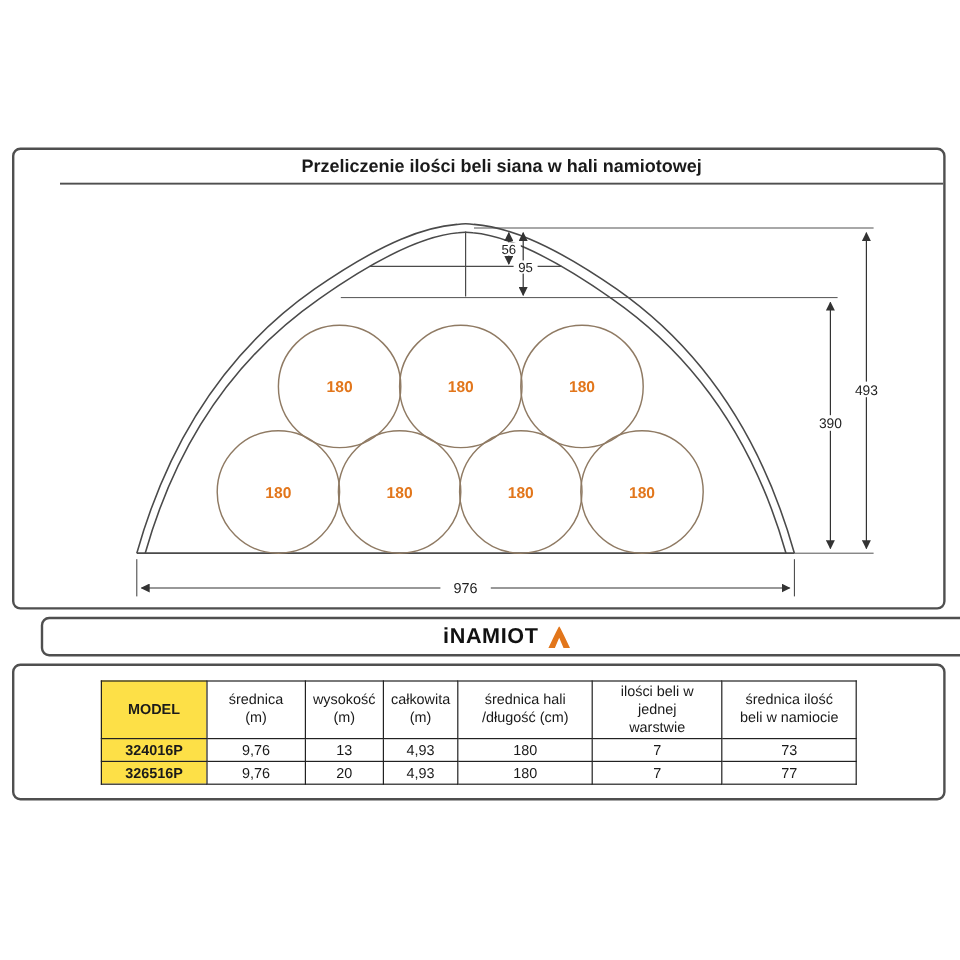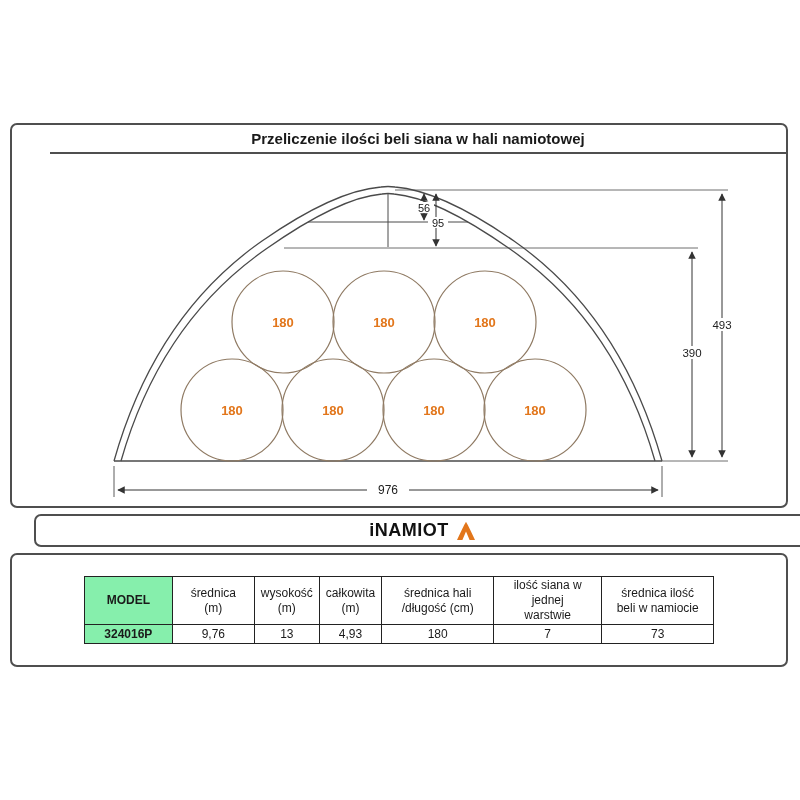--- a/index.html
+++ b/index.html
@@ -24,21 +24,21 @@
   #logo-text { font-weight:bold; font-size:18px; letter-spacing:0.5px; color:#111; }
   #table-panel {
     top:553px; height:114px; display:flex; align-items:center; justify-content:center;
   }
   table { border-collapse:collapse; font-size:12px; background:#fff; }
   th, td {
     border:1px solid #222; text-align:center; padding:1px 6px;
     font-weight:normal; vertical-align:middle;
   }
   th div { line-height:1.25; }
-  .model-col { background:#86efac; font-weight:bold; }
+  .model-col { background:#fde047; font-weight:bold; }
   tr.data td { height:16px; }
   #overlay { position:absolute; top:0; left:0; pointer-events:none; }
 </style>
 </head>
 <body>
 
 <div class="panel" id="diagram-panel">
   <div id="title-bar">Przeliczenie ilości beli siana w hali namiotowej</div>
 </div>
 
@@ -75,36 +75,45 @@
       </th>
       <th>
         <div>całkowita</div>
         <div>(m)</div>
       </th>
       <th>
         <div>średnica hali</div>
         <div>/długość (cm)</div>
       </th>
       <th>
-        <div>ilość siana w jednej</div>
+        <div>ilości beli w jednej</div>
         <div>warstwie</div>
       </th>
       <th>
         <div>średnica ilość</div>
         <div>beli w namiocie</div>
       </th>
     </tr>
     <tr class="data">
       <td class="model-col">324016P</td>
       <td>9,76</td>
       <td>13</td>
       <td>4,93</td>
       <td>180</td>
       <td>7</td>
       <td>73</td>
+    </tr>
+    <tr class="data">
+      <td class="model-col">326516P</td>
+      <td>9,76</td>
+      <td>20</td>
+      <td>4,93</td>
+      <td>180</td>
+      <td>7</td>
+      <td>77</td>
     </tr>
   </tbody>
     </table>
 </div>
 
 <svg id="overlay" width="800" height="800" viewBox="0 0 800 800">
   <defs>
     <marker id="arr" viewBox="0 0 10 10" refX="9" refY="5" markerWidth="7.5" markerHeight="7.5" orient="auto-start-reverse">
       <path d="M0,0 L10,5 L0,10 z" fill="#333"></path>
     </marker>

